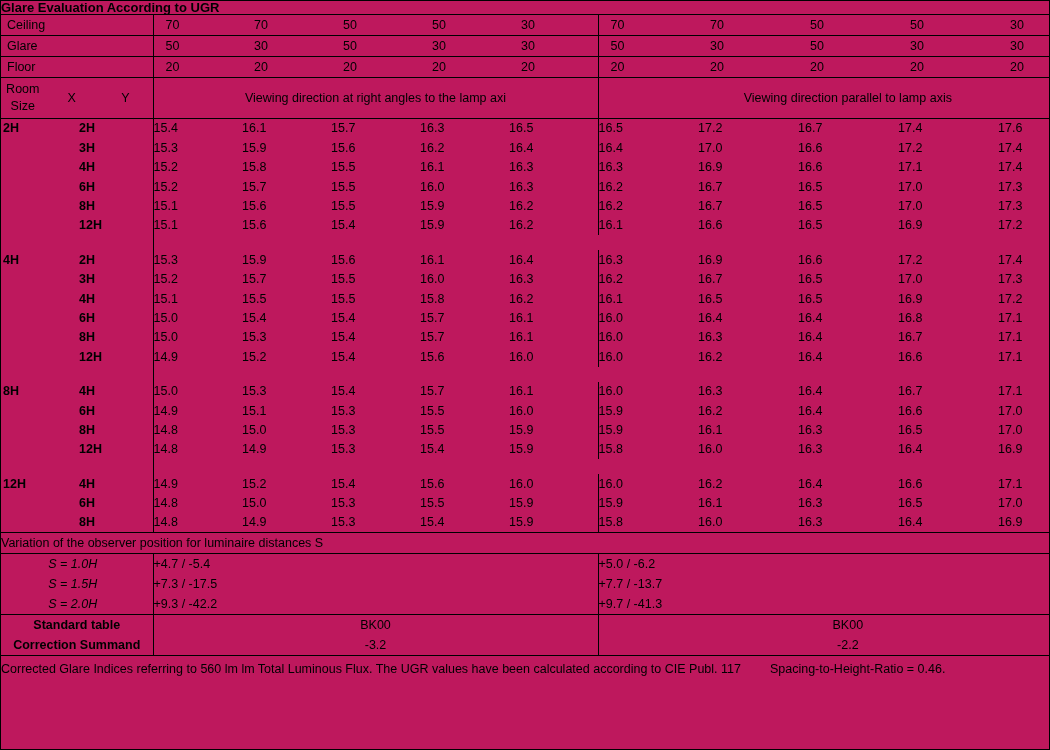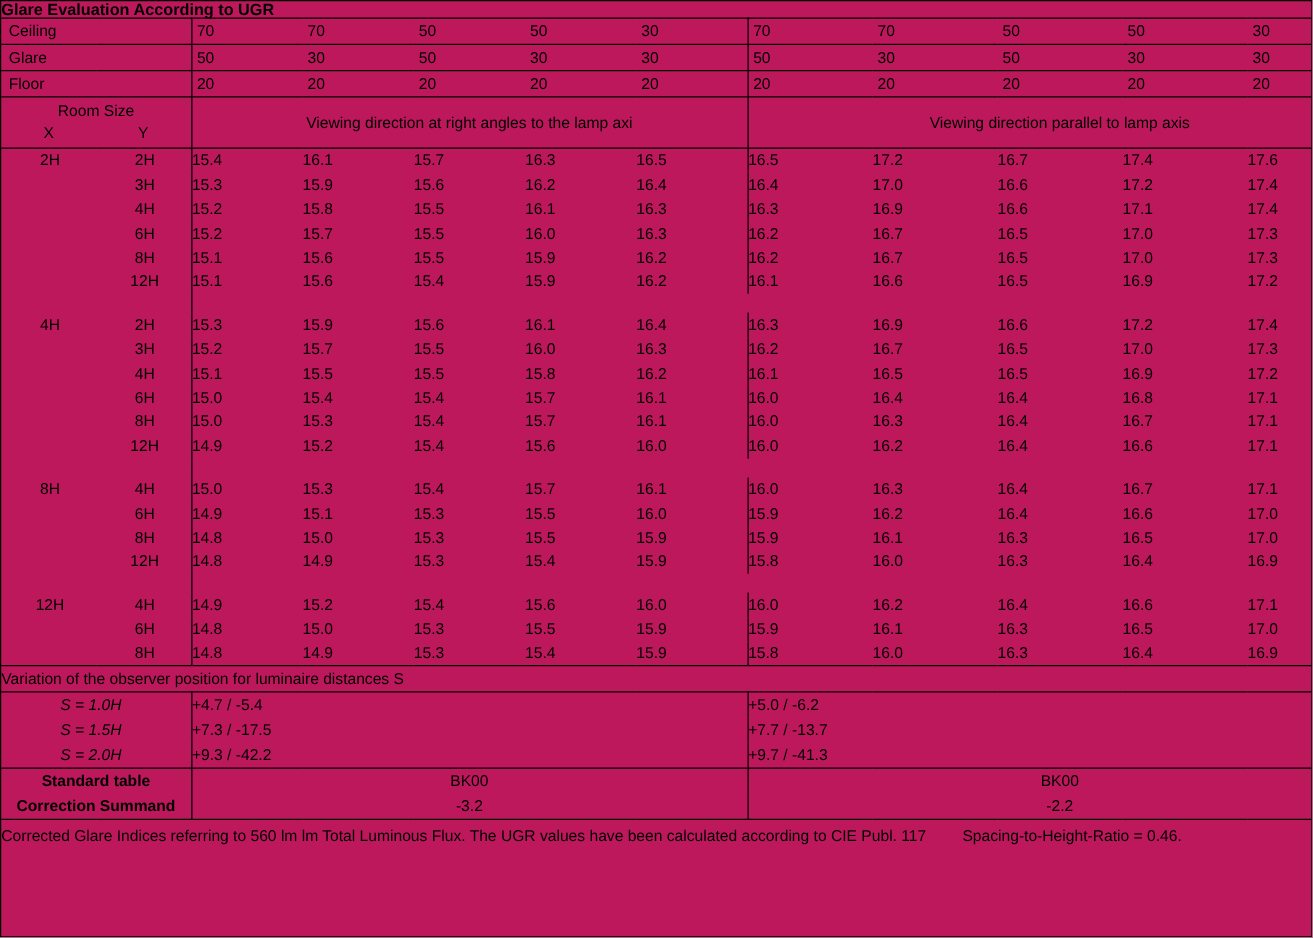--- a/index.html
+++ b/index.html
@@ -41,56 +41,56 @@
     height: 20px;
     border-bottom: 1px solid #000000;
     margin-left: 8px;
   }
   .hrow .lbl {
     padding-left: 6px;
     border-right: 1px solid #000000;
     text-align: left;
   }
   .hrow .val {
-    padding-left: 4px;
+    padding-left: 12px;
     text-align: left;
   }
   .sep-right {
     border-right: 1px solid #000000;
   }
   .dir-row td {
     height: 40px;
     border-bottom: 1px solid #000000;
     text-align: center;
     vertical-align: middle;
   }
   .dir-row .roomsize {
     border-right: 1px solid #000000;
     padding: 0;
   }
   .roomsize-inner {
     display: flex;
-    flex-direction: column;
     align-items: center;
     justify-content: center;
     line-height: 1.35;
   }
   .roomsize-xy {
     display: flex;
     width: 100%;
     justify-content: space-around;
   }
   .data-row td {
     height: 19.4px;
     text-align: left;
     padding-left: 10px;
   }
   .data-row td.xcell, .data-row td.ycell {
-    text-align: center;
+    text-align: left;
     padding-left: 2px;
+    font-weight: bold;
   }
   .data-row td.ycell {
     border-right: 1px solid #000000;
   }
   .spacer-row td {
     height: 15px;
     border: none;
   }
   .spacer-row td.ycell {
     border-right: 1px solid #000000;

